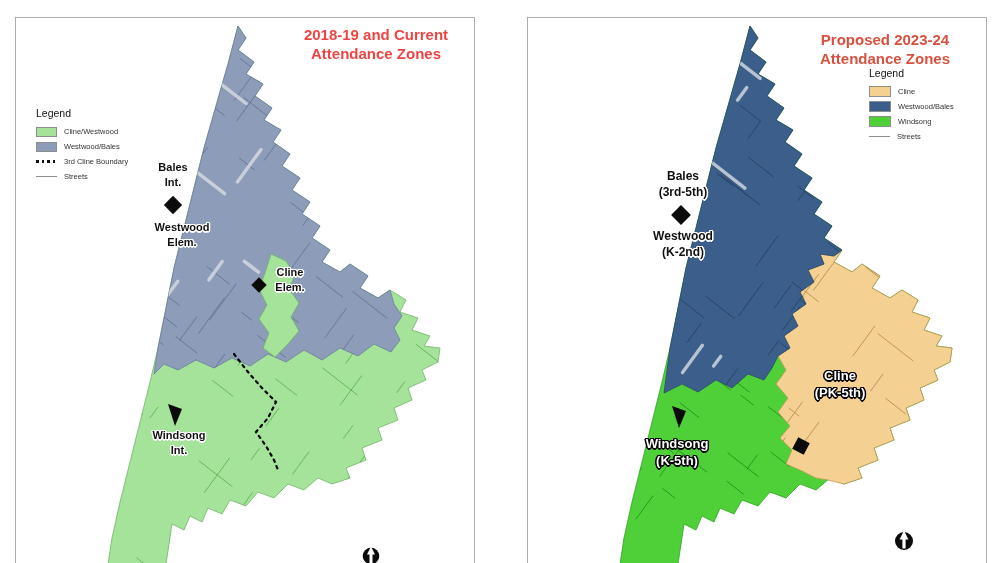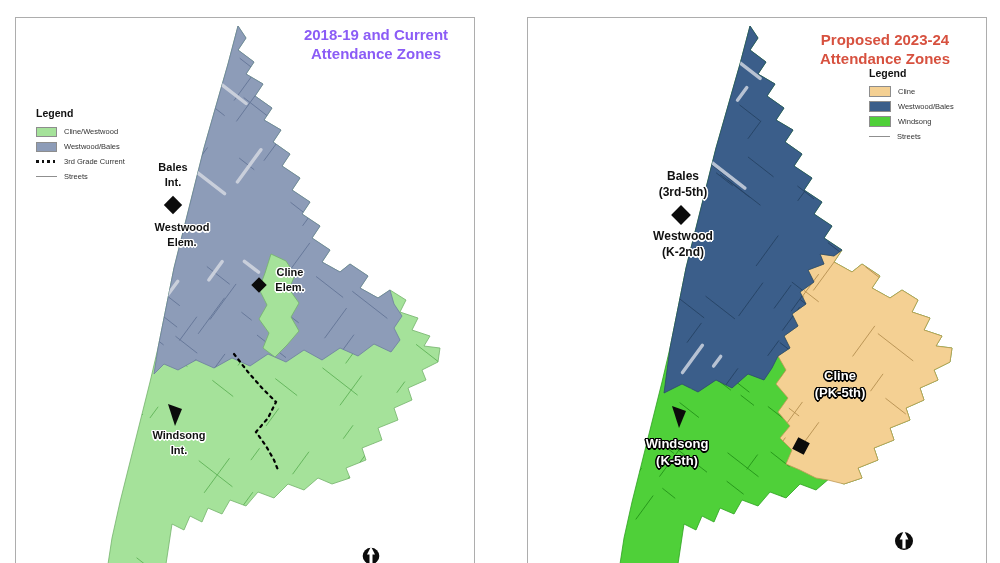--- a/index.html
+++ b/index.html
@@ -16,21 +16,21 @@
        color:#111;white-space:nowrap;
        text-shadow:-1px -1px 0 #fff,1px -1px 0 #fff,-1px 1px 0 #fff,1px 1px 0 #fff,
                    0 -1.5px 0 #fff,0 1.5px 0 #fff,-1.5px 0 0 #fff,1.5px 0 0 #fff;}
   .lbl.small{font-size:11px;line-height:14.5px;}
   .lbl.mid{font-size:12px;line-height:15.5px;}
   .lbl.big{font-size:13px;line-height:17px;}
   .lbl.white{color:#fff;
        text-shadow:-1px -1px 0 #000,1px -1px 0 #000,-1px 1px 0 #000,1px 1px 0 #000,
                    0 -1.5px 0 #000,0 1.5px 0 #000,-1.5px 0 0 #000,1.5px 0 0 #000;}
   .legend{position:absolute;}
-  .legend-title{font-weight:bold;font-size:10.5px;color:#111;margin-bottom:7px;}
+  .legend-title{font-weight:normal;font-size:10.5px;color:#111;margin-bottom:7px;}
   .legend-row{display:flex;align-items:center;margin-bottom:4px;height:11px;}
   .swatch{width:21px;height:10px;border:1px solid #8d8d8d;box-sizing:border-box;flex:none;}
   .panel.right .swatch{width:22px;height:11px;}
   .legend-label{font-size:7.5px;color:#333;margin-left:7px;}
   .sym{width:21px;flex:none;display:flex;align-items:center;justify-content:flex-start;}
   .dotrow{display:flex;gap:3px;}
   .dot{width:2.6px;height:2.6px;background:#111;}
   .linesym{width:21px;border-top:1.3px solid #8f8f8f;height:0;}
 </style>
 </head>
@@ -283,21 +283,21 @@
       </g>
       <g transform="translate(159,402)">
         <polygon points="-7,-16 7,-11 0,6" fill="#0b0b0b"></polygon>
       </g>
       <g transform="translate(355,538)">
         <circle r="8.3" fill="#0b0b0b"></circle>
         <path d="M0,-9.5 L4,-1.5 L1.5,-1.5 L1.5,7 L-1.5,7 L-1.5,-1.5 L-4,-1.5 Z" fill="#ffffff"></path>
       </g>
     </svg>
 
-    <div class="map-title" style="left: 255px; top: 7px; color: #8b5cf6;">
+    <div class="map-title" style="left: 255px; top: 7px; color: #ef4444;">
       <div>2018-19 and Current</div>
       <div>Attendance Zones</div>
     </div>
 
     <div class="legend" style="left:20px;top:89px;">
       <div class="legend-title">Legend</div>
       <div class="legend-row">
         <div class="swatch" style="background: rgb(165, 226, 154);"></div>
         <div class="legend-label">Cline/Westwood</div>
       </div>
@@ -307,21 +307,21 @@
       </div>
       <div class="legend-row">
         <div class="sym">
           <div class="dotrow">
               <div class="dot"></div>
               <div class="dot"></div>
               <div class="dot"></div>
               <div class="dot"></div>
             </div>
         </div>
-        <div class="legend-label">3rd Grade Current</div>
+        <div class="legend-label">3rd Cline Boundary</div>
       </div>
       <div class="legend-row">
         <div class="sym">
             <div class="linesym"></div>
           </div>
         <div class="legend-label">Streets</div>
       </div>
     </div>
 
     <div class="lbl small" style="left:157px;top:142px;">

